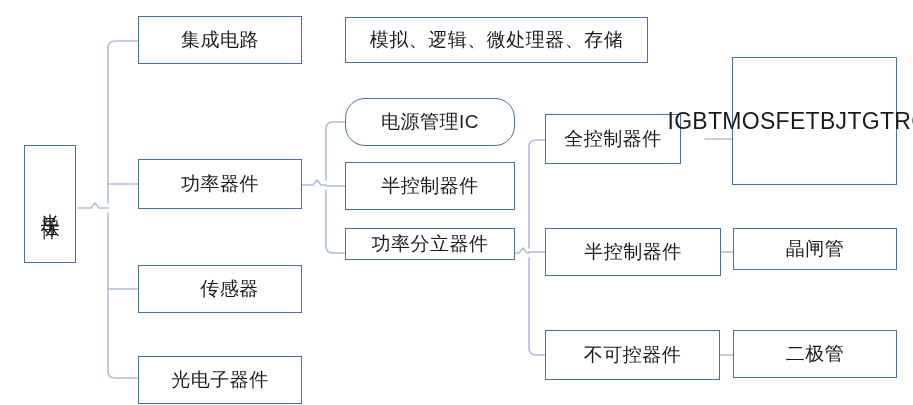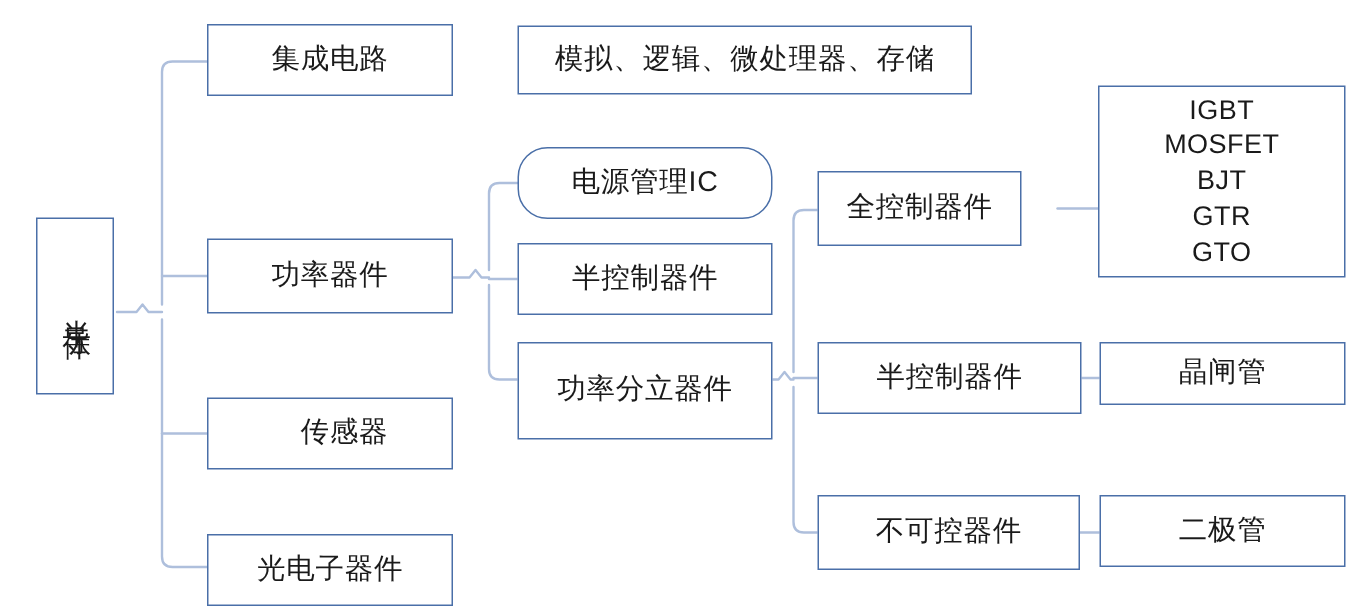--- a/index.html
+++ b/index.html
@@ -32,22 +32,22 @@
     line-height: 1.28;
     letter-spacing: 0.5px;
     font-weight: 400;
   }
   .node.vertical {
     writing-mode: vertical-rl;
     text-orientation: upright;
     letter-spacing: 4px;
   }
   .node.multiline {
-    flex-direction: column;
-    font-size: 18px;
+    flex-direction: row;
+    font-size: 23px;
     line-height: 1.32;
     letter-spacing: 0.3px;
   }
   .node.multiline span { display: block; }
   .connectors {
     position: absolute;
     left: 0;
     top: 0;
     width: 913px;
     height: 405px;
@@ -96,21 +96,21 @@
   <div class="node" style="left:138px; top:265px; width:164px; height:48px;padding-left:19px;">传感器</div>
 
   <div class="node" style="left:138px; top:356px; width:164px; height:48px;">光电子器件</div>
 
   <div class="node" style="left:345px; top:17px; width:303px; height:46px;">模拟、逻辑、微处理器、存储</div>
 
   <div class="node" style="left:345px; top:98px; width:170px; height:48px;border-radius:20px;">电源管理IC</div>
 
   <div class="node" style="left:345px; top:162px; width:170px; height:48px;">半控制器件</div>
 
-  <div class="node" style="left:345px; top:228px; width:170px; height:65px;">功率分立器件</div>
+  <div class="node" style="left:345px; top:228px; width:170px; height:32px;">功率分立器件</div>
 
   <div class="node" style="left:545px; top:114px; width:136px; height:50px;">全控制器件</div>
 
   <div class="node" style="left:545px; top:228px; width:176px; height:48px;">半控制器件</div>
 
   <div class="node" style="left:545px; top:330px; width:175px; height:50px;">不可控器件</div>
 
   <div class="node multiline" style="left:732px; top:57px; width:165px; height:128px;">
       <span>IGBT</span>
       <span>MOSFET</span>

